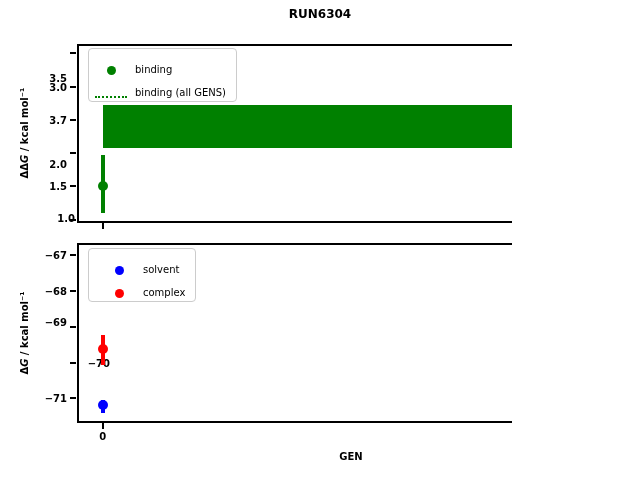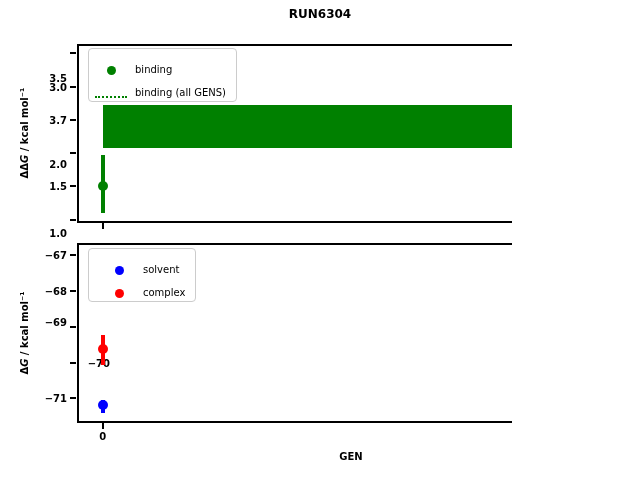--- a/index.html
+++ b/index.html
@@ -41,21 +41,21 @@
 <body>
 
 <div class="figure">
 
   <div class="title">RUN6304</div>
 
   <div class="axes" id="axes0">
     <div class="frame"></div>
   <div class="band" style="left: 25.8116px; top: 60.5539px; width: 496.377px; height: 43.2528px; background: rgb(0, 128, 0);"></div>
       <div class="ytick" style="top: 174.673px;"></div>
-      <div class="yticklabel" style="top: 189px;">1.0</div>
+      <div class="yticklabel" style="top: 174px; margin-left: 8px;">1.0</div>
       <div class="ytick" style="top: 141.401px;"></div>
       <div class="yticklabel" style="top: 142.401px;">1.5</div>
       <div class="ytick" style="top: 108.13px;"></div>
       <div class="yticklabel" style="top: 120px;">2.0</div>
       <div class="ytick" style="top: 74.8587px;"></div>
       <div class="yticklabel" style="top: 75.8587px;">3.7</div>
       <div class="ytick" style="top: 41.5874px;"></div>
       <div class="yticklabel" style="top: 42.5874px;">3.0</div>
       <div class="ytick" style="top: 8.31599px;"></div>
       <div class="yticklabel" style="top: 26px; margin-top: 8px;">3.5</div>

